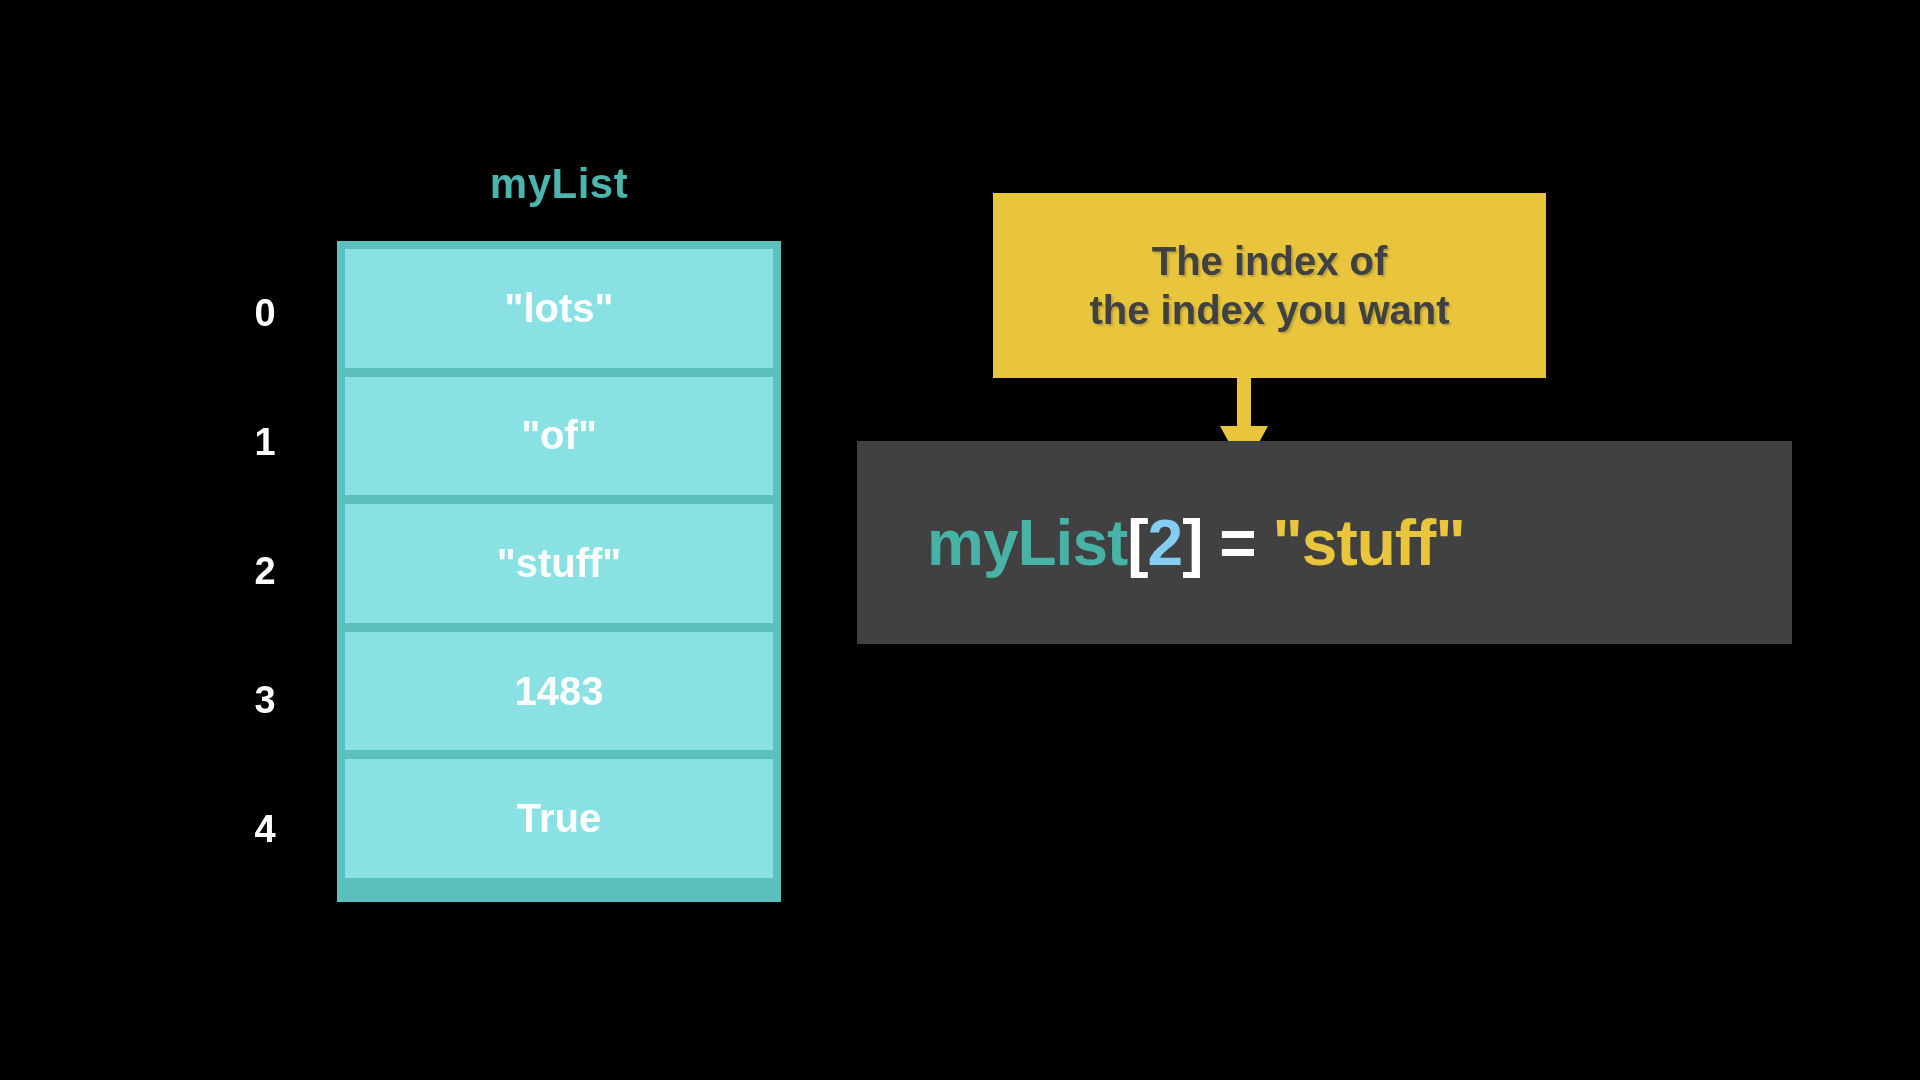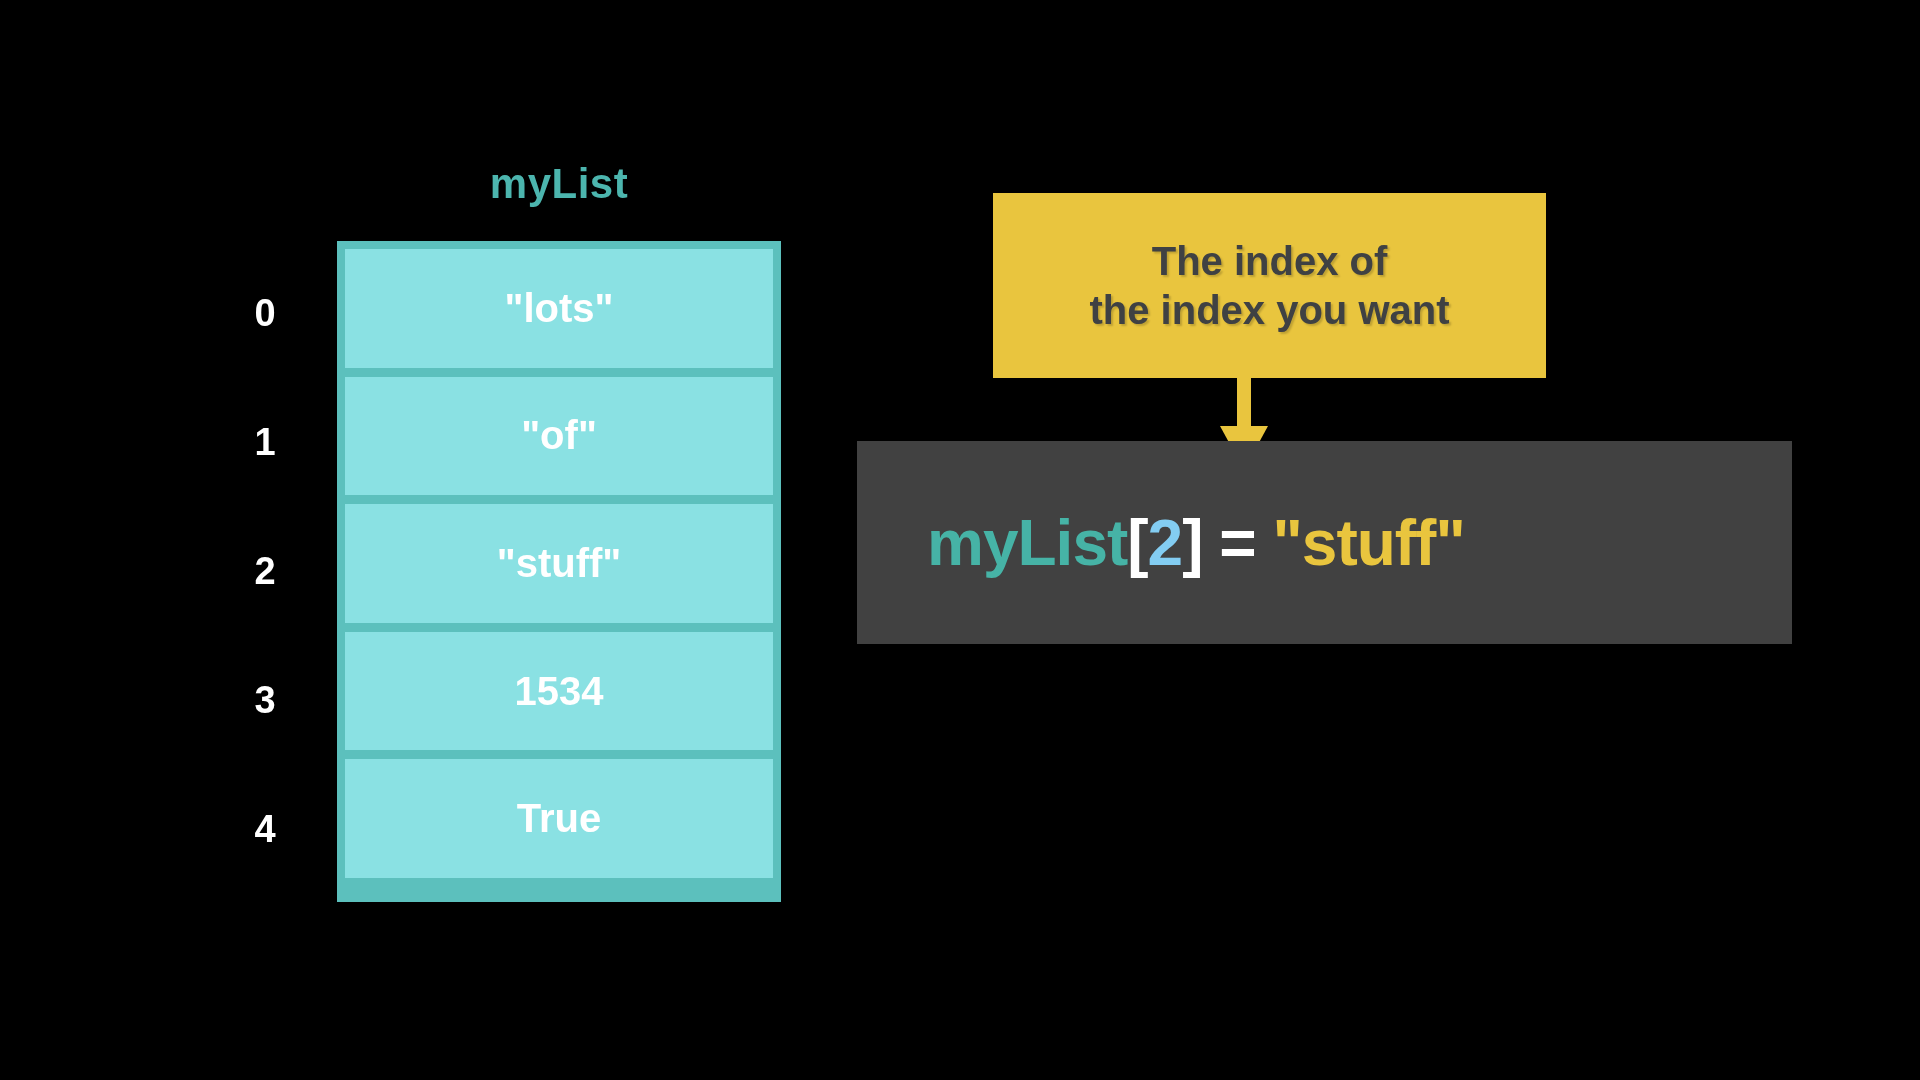--- a/index.html
+++ b/index.html
@@ -139,21 +139,21 @@
   <div class="index-label">1</div>
   <div class="index-label">2</div>
   <div class="index-label">3</div>
   <div class="index-label">4</div>
 </div>
 
 <div id="list-container">
   <div class="list-cell">"lots"</div>
   <div class="list-cell">"of"</div>
   <div class="list-cell">"stuff"</div>
-  <div class="list-cell">1534</div>
+  <div class="list-cell">1483</div>
   <div class="list-cell">True</div>
 </div>
 
 <div id="callout-box">
   <div class="callout-line">The index of</div>
   <div class="callout-line">the index you want</div>
 </div>
 
 <svg id="callout-arrow" viewBox="0 0 96 96">
   <rect x="41" y="0" width="14" height="56" fill="#e9c53e"></rect>

